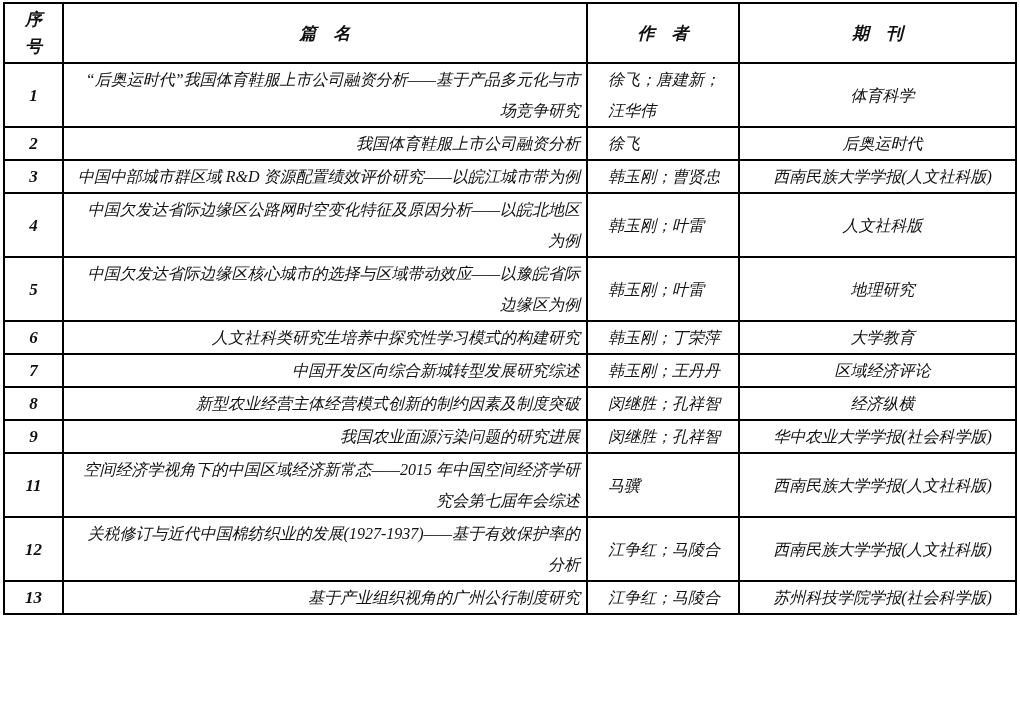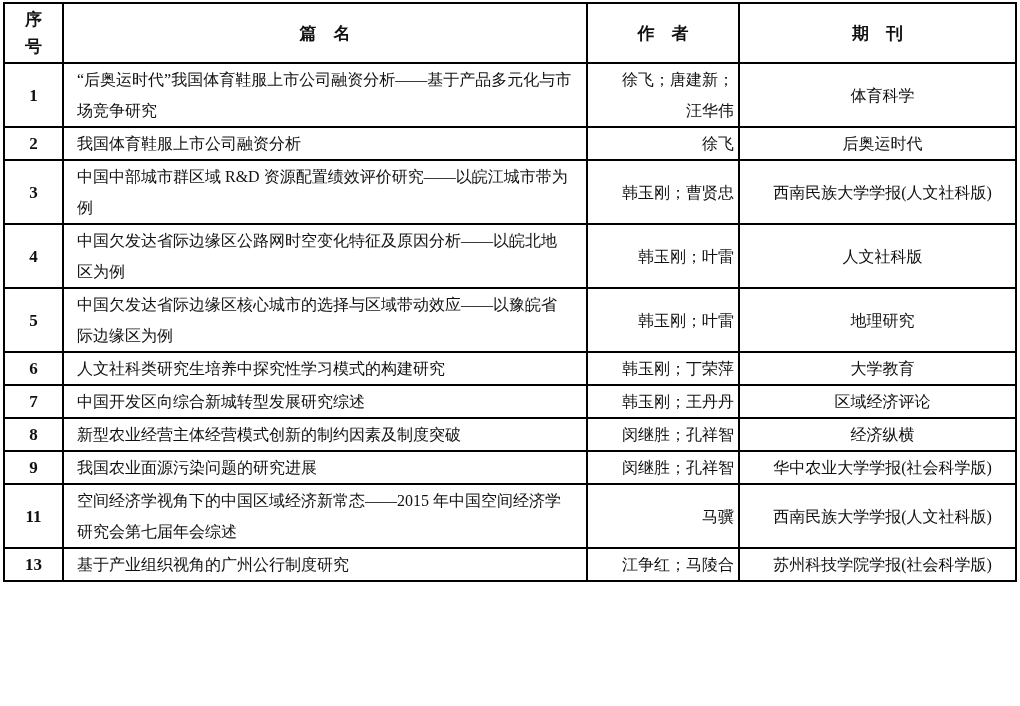--- a/index.html
+++ b/index.html
@@ -10,20 +10,21 @@
     height: 706px;
     overflow: hidden;
   }
   .page {
     position: relative;
     width: 1020px;
     height: 706px;
     background: #ffffff;
     font-family: "Liberation Serif", "DejaVu Serif", serif;
     color: #111111;
+    font-style: italic;
   }
   table.pub-table {
     position: absolute;
     left: 3px;
     top: 2px;
     width: 1012px;
     border-collapse: collapse;
     table-layout: fixed;
   }
   .pub-table col.c-no      { width: 59px;  }
@@ -51,28 +52,28 @@
     width: 1.15em;
     word-break: break-all;
     letter-spacing: 0;
   }
   td.cell-no {
     text-align: center;
     font-weight: bold;
     font-size: 17px;
   }
   td.cell-title {
-    text-align: left;
+    text-align: right;
     padding-left: 13px;
-    padding-right: 14px;
+    padding-right: 6px;
     border-radius: 11px;
   }
   td.cell-author {
-    text-align: right;
-    padding-left: 28px;
+    text-align: left;
+    padding-left: 20px;
     padding-right: 4px;
   }
   td.cell-journal {
     text-align: center;
     padding-left: 12px;
     padding-right: 2px;
   }
 </style>
 </head>
 <body>
@@ -150,20 +151,26 @@
           <td class="cell-author">闵继胜；孔祥智</td>
           <td class="cell-journal">华中农业大学学报(社会科学版)</td>
         </tr>
         <tr>
           <td class="cell-no">11</td>
           <td class="cell-title">空间经济学视角下的中国区域经济新常态——2015 年中国空间经济学研究会第七届年会综述</td>
           <td class="cell-author">马骥</td>
           <td class="cell-journal">西南民族大学学报(人文社科版)</td>
         </tr>
         <tr>
+          <td class="cell-no">12</td>
+          <td class="cell-title">关税修订与近代中国棉纺织业的发展(1927-1937)——基于有效保护率的分析</td>
+          <td class="cell-author">江争红；马陵合</td>
+          <td class="cell-journal">西南民族大学学报(人文社科版)</td>
+        </tr>
+        <tr>
           <td class="cell-no">13</td>
           <td class="cell-title">基于产业组织视角的广州公行制度研究</td>
           <td class="cell-author">江争红；马陵合</td>
           <td class="cell-journal">苏州科技学院学报(社会科学版)</td>
         </tr>
       </tbody>
   </table>
 </div>
 
 </body></html>

